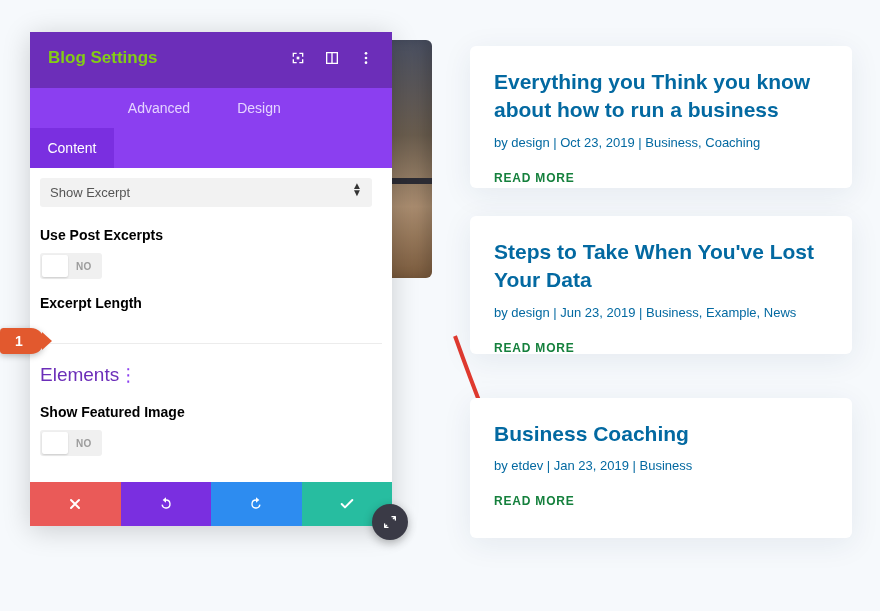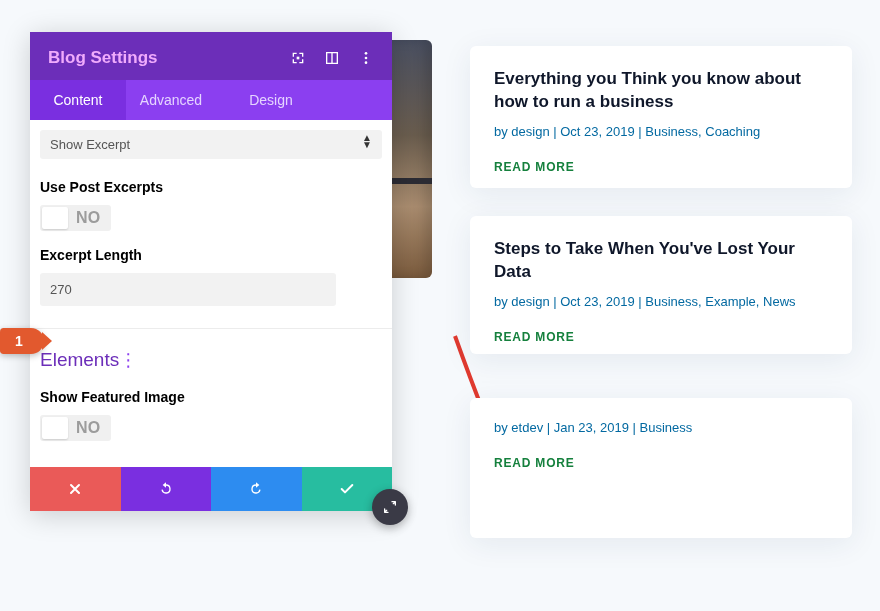--- a/index.html
+++ b/index.html
@@ -16,46 +16,46 @@
     left: 30px;
     top: 32px;
     width: 362px;
     background: #fff;
     box-shadow: 0 4px 28px rgba(0,0,0,0.18);
     border-radius: 2px;
     overflow: visible;
   }
   .panel-header {
     background: #6c2eb9;
-    color: #f0abfc;
-    padding: 16px 18px 12px;
+    color: #84cc16;
+    padding: 16px 18px 20px;
     display: flex;
     align-items: center;
     justify-content: space-between;
   }
   .panel-title { font-weight: 600; font-size: 17px; }
   .panel-header-icons { display: flex; gap: 18px; align-items: center; }
   .hicon { width: 16px; height: 16px; fill: #fff; cursor: pointer; }
   .tabs {
     display: flex;
     background: #8b3ff0;
     color: #fff;
   }
   .tab {
     padding: 12px 0;
     text-align: center;
     font-size: 14px;
     cursor: pointer;
     color: #e5d4ff;
   }
   .tab.active { background: #7a2fe0; color: #fff; font-weight: 500; }
-  .tab:nth-child(1){ width:96px;}
+  .tab:nth-child(1){ width:84px;margin-top:40px;}
   .tab:nth-child(2){ width:90px;}
   .tab:nth-child(3){ width:110px;}
-  .panel-body { padding: 4px 0 10px 0; }
+  .panel-body { padding: 4px 10px 10px 0; }
   .select-row { padding: 6px 10px 10px 10px; position: relative; }
   .select-display {
     background: #f2f2f2;
     color: #555;
     font-size: 13px;
     padding: 7px 10px;
     border-radius: 3px;
     position: relative;
   }
   .select-arrows {
@@ -63,21 +63,21 @@
     font-size: 10px; color: #333; line-height: 7px;
   }
   .field-block { padding: 10px 10px 4px 10px; }
   .field-label { color: #000000; font-size: 14px; font-weight: 600; margin-bottom: 10px; display: block; }
   .toggle {
     display: inline-flex; align-items: center;
     background: #f0f0f0; border-radius: 3px; height: 26px;
     padding: 0 10px 0 2px; cursor: pointer;
   }
   .toggle-handle { width: 26px; height: 22px; background:#fff; border-radius:2px; box-shadow:0 1px 2px rgba(0,0,0,0.15); margin-right:8px;}
-  .toggle-text { color:#9c9c9c; font-size:16px; font-weight:600; letter-spacing:0.3px;}
+  .toggle-text { color:#9c9c9c; font-size:10px; font-weight:600; letter-spacing:0.3px;}
   .text-input {
     background:#f2f2f2; border:none; width:296px; padding:9px 10px;
     font-size:13px; color:#555; border-radius:3px; display:block;
   }
   .text-input.highlight { background:#f0f0c6; }
   .section-sep { border-top:1px solid #ececec; margin-top:18px; }
   .section-header { display:flex; align-items:center; padding:20px 14px 8px 10px;}
   .section-title { color:#6c2eb9; font-size:19px; font-weight:400;}
   .kebab-v { color:#8b3ff0; font-size:18px; cursor:pointer; line-height:10px;}
   .panel-footer { display:flex; height:44px;}
@@ -105,21 +105,21 @@
   
   .card {
     position:absolute; left:470px; width:382px;
     background:#fff; border-radius:6px;
     box-shadow:0 6px 30px rgba(30,50,90,0.08);
     padding:22px 24px 22px 24px;
   }
   .card1{ top:46px; height:142px;}
   .card2{ top:216px; height:138px;}
   .card3{ top:398px; height:140px;}
-  .card-title{ color:#0f172a; font-size:17px; font-weight:700; line-height:1.35; margin-bottom:10px;}
+  .card-title{ color:#0369a1; font-size:21px; font-weight:700; line-height:1.35; margin-bottom:10px;}
   .card-meta{ color:#0369a1; font-size:13px; margin-bottom:18px;}
   .read-more{ color:#15803d; font-size:12px; font-weight:700; letter-spacing:0.8px;}
 
   
   .marker{
     position:absolute; left:0; top:328px; width:44px; height:26px;
     background:#e2592e; border-radius:4px 14px 14px 4px;
     color:#fff; font-weight:700; font-size:14px;
     display:flex; align-items:center; justify-content:center;
     box-shadow:0 2px 6px rgba(0,0,0,0.25);
@@ -175,21 +175,20 @@
     <div class="field-block">
       <span class="field-label">Use Post Excerpts</span>
       <div class="toggle">
         <div class="toggle-handle"></div>
         <span class="toggle-text">NO</span>
       </div>
     </div>
 
     <div class="field-block">
       <span class="field-label">Excerpt Length</span>
-      <input class="text-input" value="270" style="">
     </div>
 
 
     <div class="section-sep"></div>
     <div class="section-header">
       <span class="section-title">Elements</span>
       <span class="kebab-v">⋮</span>
     </div>
 
     <div class="field-block" style="padding-bottom:14px">
@@ -240,19 +239,20 @@
   <path d="M40 88 l-4 -14 l14 6 z" fill="#e03a2f"></path>
 </svg>
 
 <div class="card card1">
   <div class="card-title">Everything you Think you know about how to run a business</div>
   <div class="card-meta">by design | Oct 23, 2019 | Business, Coaching</div>
   <a class="read-more">READ MORE</a>
 </div>
 <div class="card card2">
   <div class="card-title">Steps to Take When You've Lost Your Data</div>
-  <div class="card-meta">by design | Oct 23, 2019 | Business, Example, News</div>
+  <div class="card-meta">by design | Jun 23, 2019 | Business, Example, News</div>
   <a class="read-more">READ MORE</a>
 </div>
 <div class="card card3">
+  <div class="card-title">Business Coaching</div>
   <div class="card-meta">by etdev | Jan 23, 2019 | Business</div>
   <a class="read-more">READ MORE</a>
 </div>
 
 </body></html>

